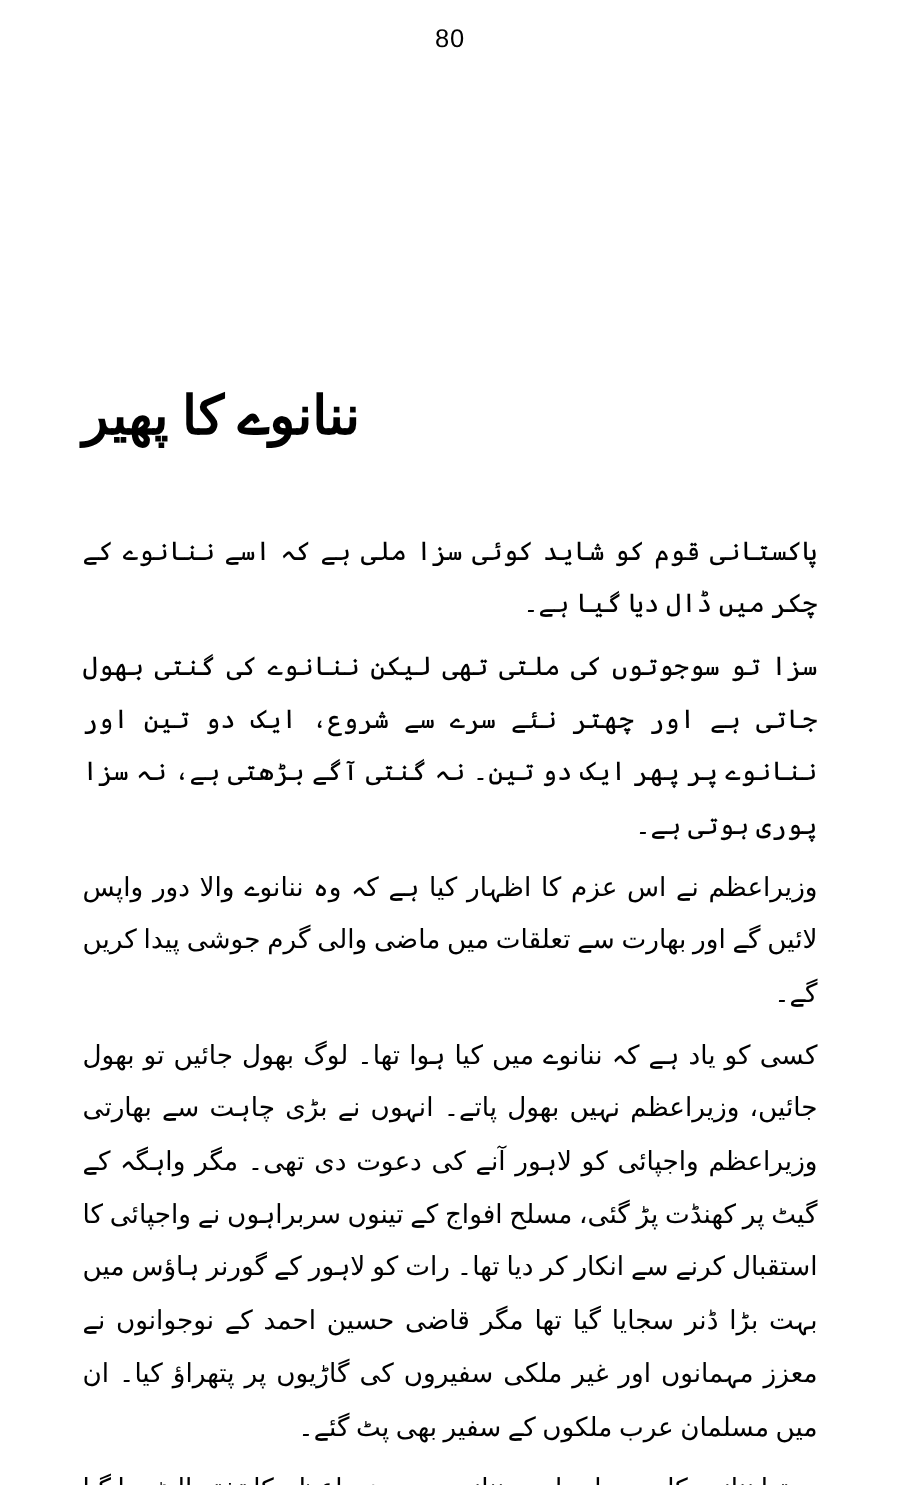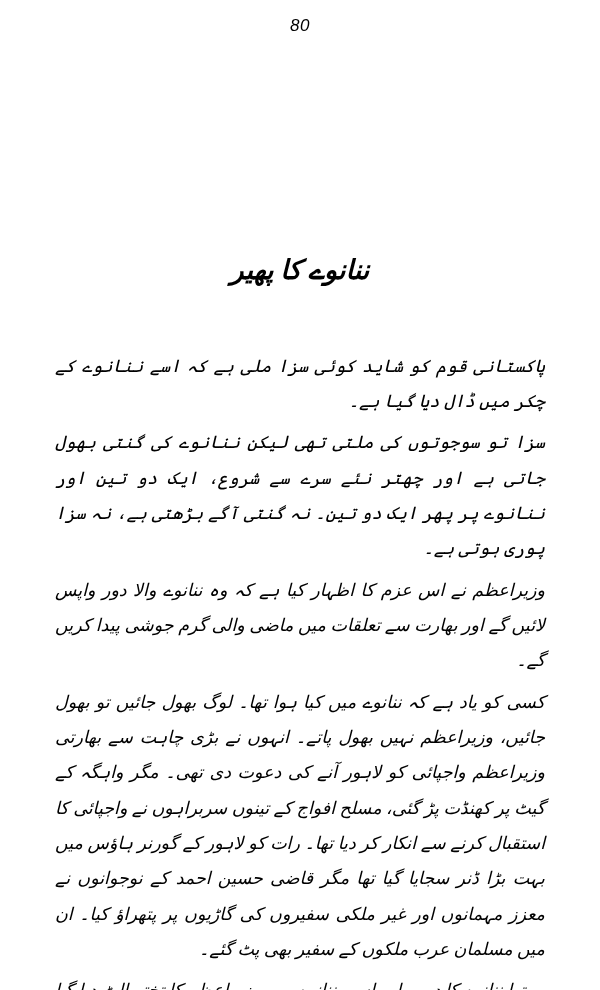--- a/index.html
+++ b/index.html
@@ -13,21 +13,20 @@
     font-family: "Liberation Serif", "DejaVu Serif", serif;
     color: #000000;
     position: relative;
     overflow: hidden;
   }
   .page {
     width: 600px;
     height: 990px;
     position: relative;
     box-sizing: border-box;
-    font-style: italic;
   }
   .page-number {
     position: absolute;
     top: 16px;
     left: 0;
     width: 600px;
     text-align: center;
     font-size: 17px;
     font-family: "Liberation Sans", sans-serif;
     letter-spacing: 0.5px;
@@ -35,25 +34,25 @@
   .content {
     position: absolute;
     top: 250px;
     left: 55px;
     width: 490px;
     direction: rtl;
     text-align: right;
     unicode-bidi: bidi-override;
   }
   .chapter-title {
-    font-size: 27px;
+    font-size: 36px;
     font-weight: 700;
-    text-align: center;
+    text-align: left;
     line-height: 1.5;
-    margin: 0 0 58px 0;
+    margin: 0 0 46px 0;
     direction: rtl;
   }
   .para {
     font-size: 17.5px;
     line-height: 2.02;
     margin: 0 0 2px 0;
     direction: rtl;
     text-align: justify;
     text-align-last: right;
   }

